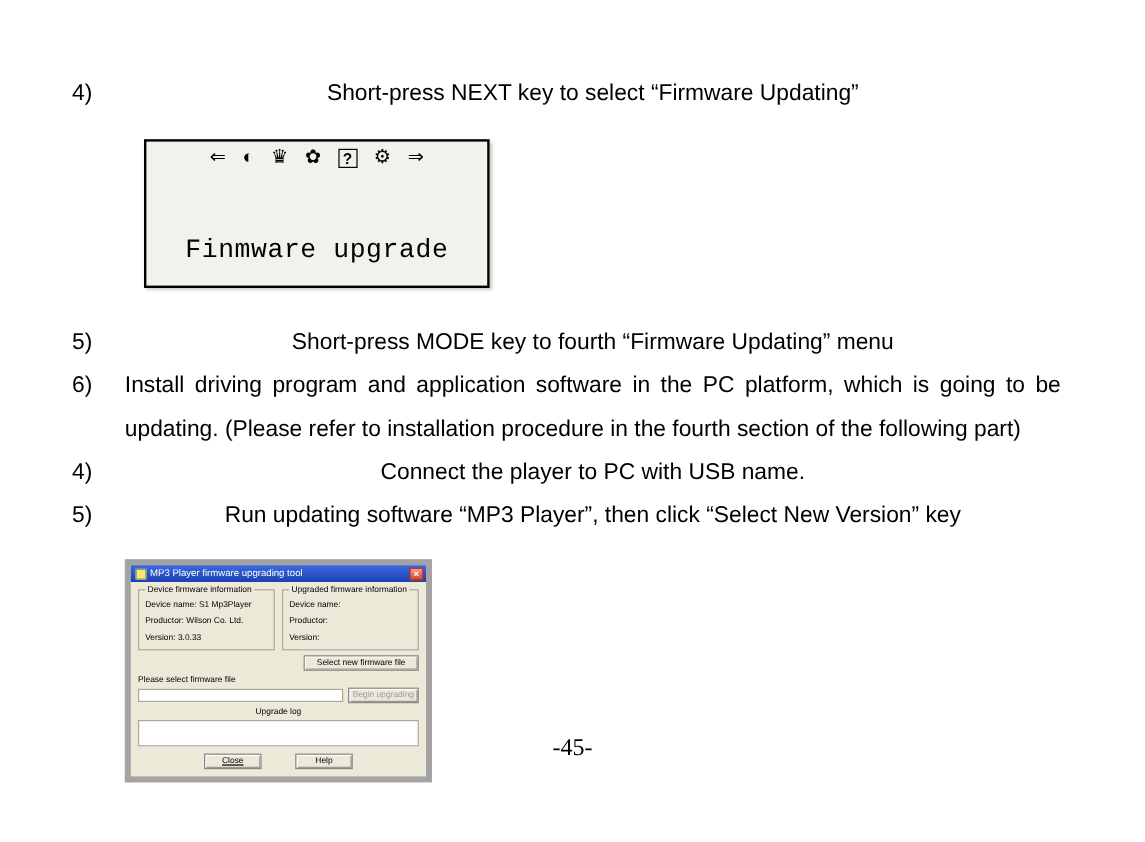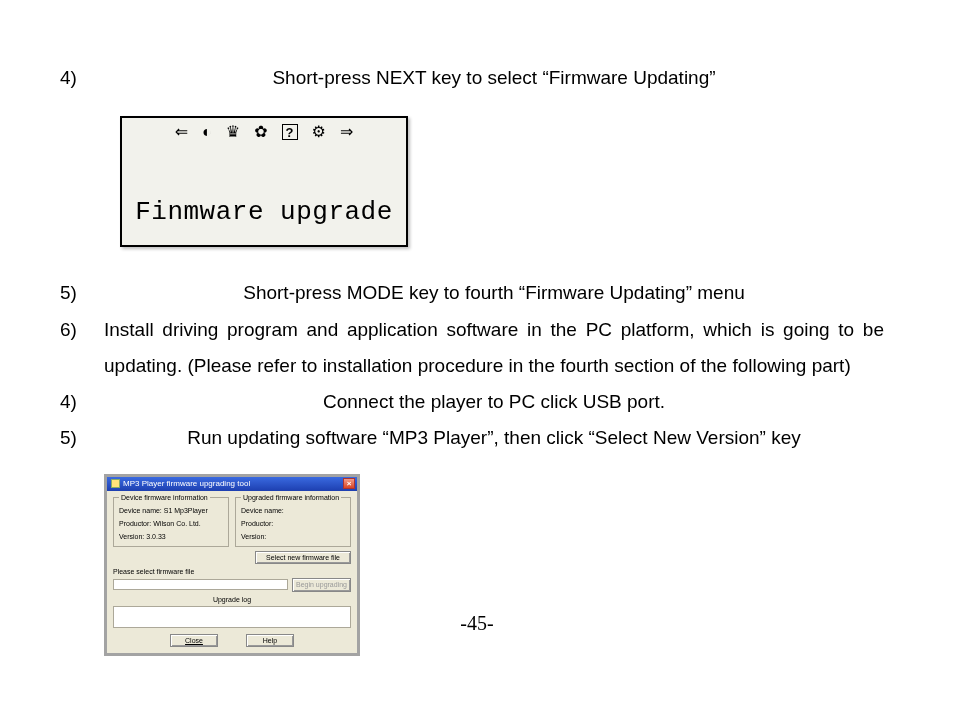--- a/index.html
+++ b/index.html
@@ -45,29 +45,29 @@
     justify-content: center;
     gap: 14px;
     font-size: 16px;
     line-height: 1;
     margin-bottom: 4px;
     font-family: "Segoe UI Symbol","Arial Unicode MS",sans-serif;
   }
   .lcd-label {
     text-align: center;
     font-family: "Courier New", monospace;
-    font-size: 26px;
+    font-size: 22px;
     letter-spacing: 0.5px;
     margin-top: 48px;
   }
   
   .dlg {
     margin: 18px 0 0 44px;
     width: 256px;
-    border: 3px solid #a3a3a3;
+    border: 5px solid #a3a3a3;
     background: #ece9d8;
     font-size: 7.5px;
     line-height: 1.3;
     font-family: Tahoma, Arial, sans-serif;
   }
   .titlebar {
     background: linear-gradient(#3a6ae0,#1d3fb0);
     color: #fff;
     display: flex;
     align-items: center;
@@ -174,21 +174,21 @@
   <div class="txt nj">Short-press MODE key to fourth “Firmware Updating” menu</div>
 </div>
 
 <div class="list-row">
   <div class="num">6)</div>
   <div class="txt">Install driving program and application software in the PC platform, which is going to be updating. (Please refer to installation procedure in the fourth section of the following part)</div>
 </div>
 
 <div class="list-row">
   <div class="num">4)</div>
-  <div class="txt nj">Connect the player to PC click USB port.</div>
+  <div class="txt nj">Connect the player to PC with USB name.</div>
 </div>
 
 <div class="list-row">
   <div class="num">5)</div>
   <div class="txt nj">Run updating software “MP3 Player”, then click “Select New Version” key</div>
 </div>
 
 <div class="dlg">
   <div class="titlebar">
     <span class="title-text">

